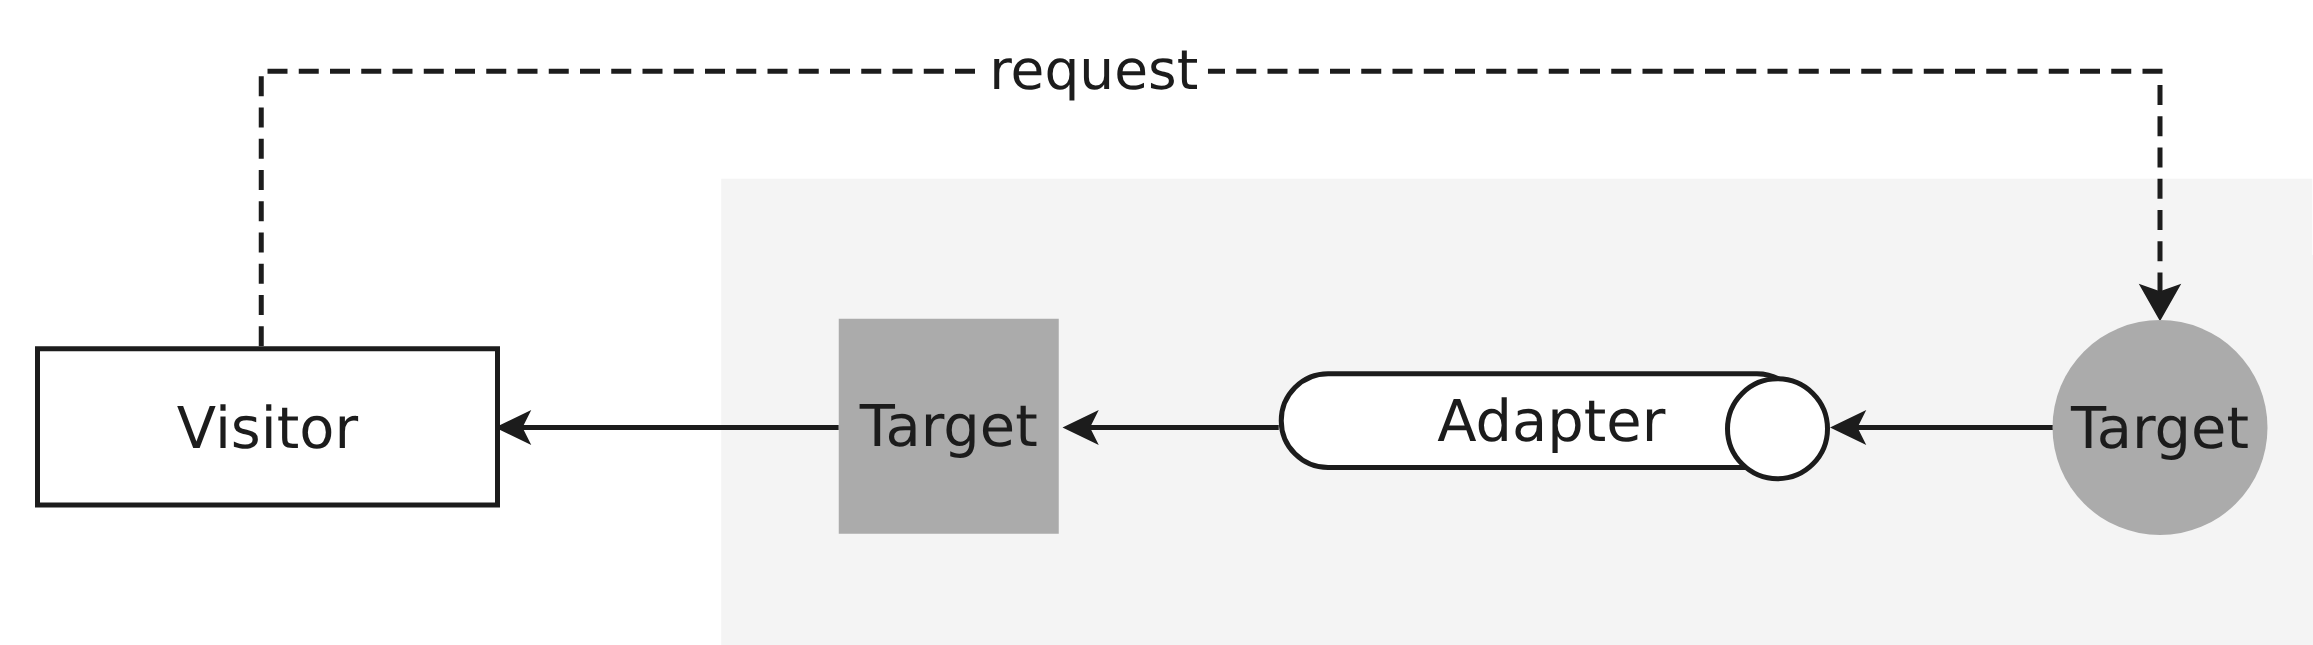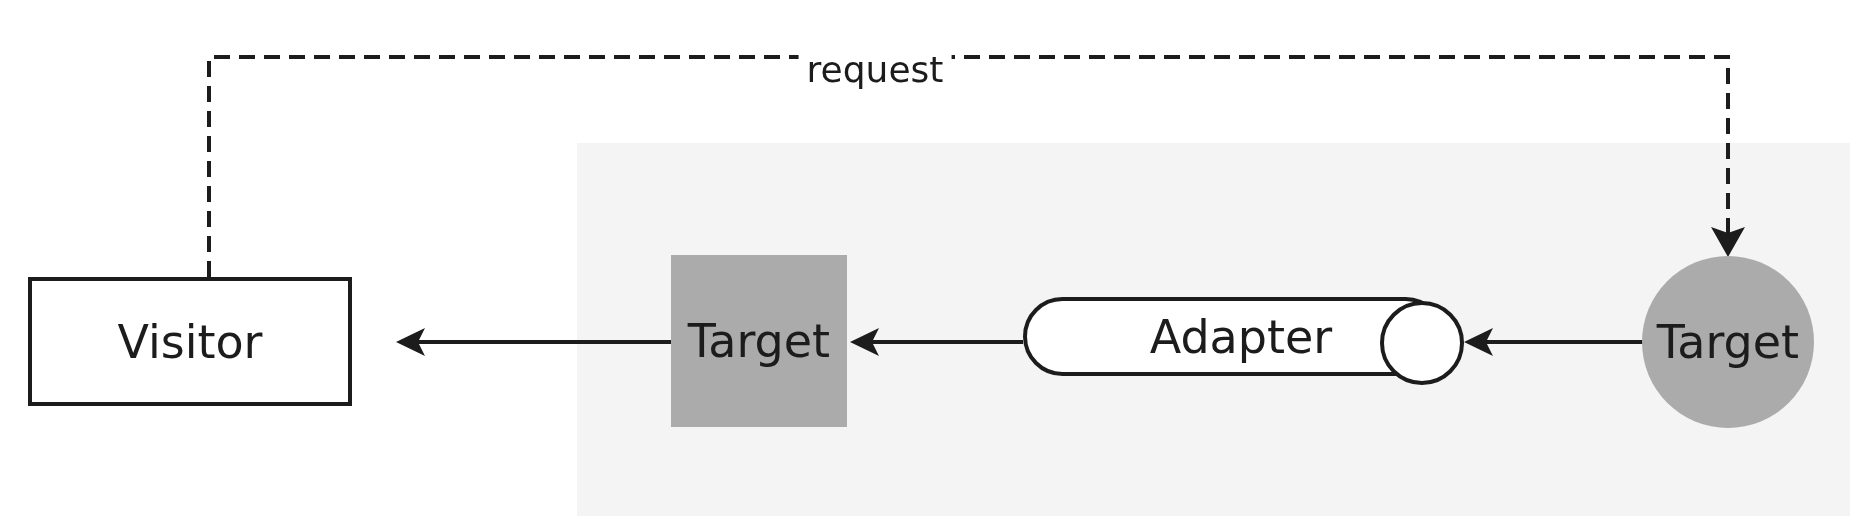--- a/index.html
+++ b/index.html
@@ -25,21 +25,21 @@
   .node-label{
     font-size:46px;
     line-height:1;
     color:var(--stroke);
     white-space:nowrap;
   }
   .node{
     display:flex;align-items:center;justify-content:center;
   }
   .visitor-box{
-    left:28px;top:277px;width:324px;height:129px;
+    left:28px;top:277px;width:372px;height:129px;
     background:var(--node-fill-white);
     border:4px solid var(--stroke);
   }
   .target-square{
     left:671px;top:255px;width:176px;height:172px;
     background:var(--node-fill-gray);
   }
   .adapter-stadium{
     left:1023px;top:297px;width:422px;height:79px;
     background:var(--node-fill-white);
@@ -63,25 +63,25 @@
     pointer-events:none;
   }
   .edge{
     stroke:var(--stroke);
     stroke-width:4;
     fill:none;
   }
   .edge.dashed{stroke-dasharray:16 9;}
   .arrowhead{fill:var(--stroke);stroke:none;}
   .request-label{
-    left:875px;top:70px;
+    left:875px;top:57px;
     transform:translate(-50%,-50%);
     background:var(--background);
     padding:2px 8px;
-    font-size:36px;
+    font-size:44px;
     line-height:1;
     white-space:nowrap;
     color:var(--stroke);
   }
 </style>
 </head>
 <body>
 
 <div class="abs panel"></div>
 

